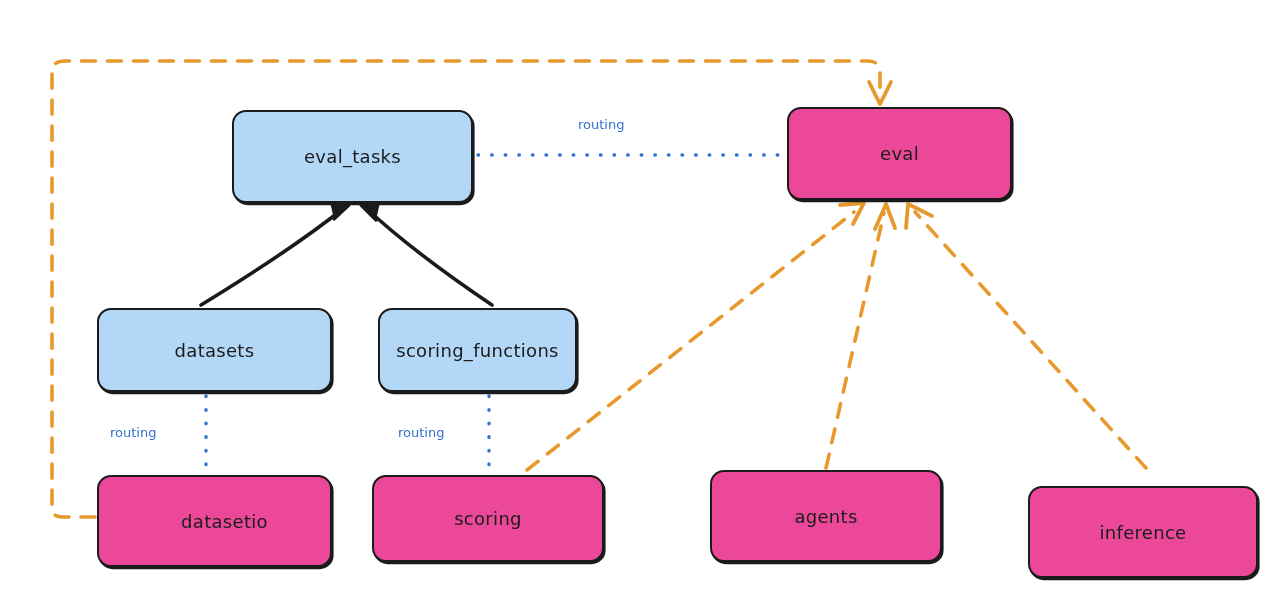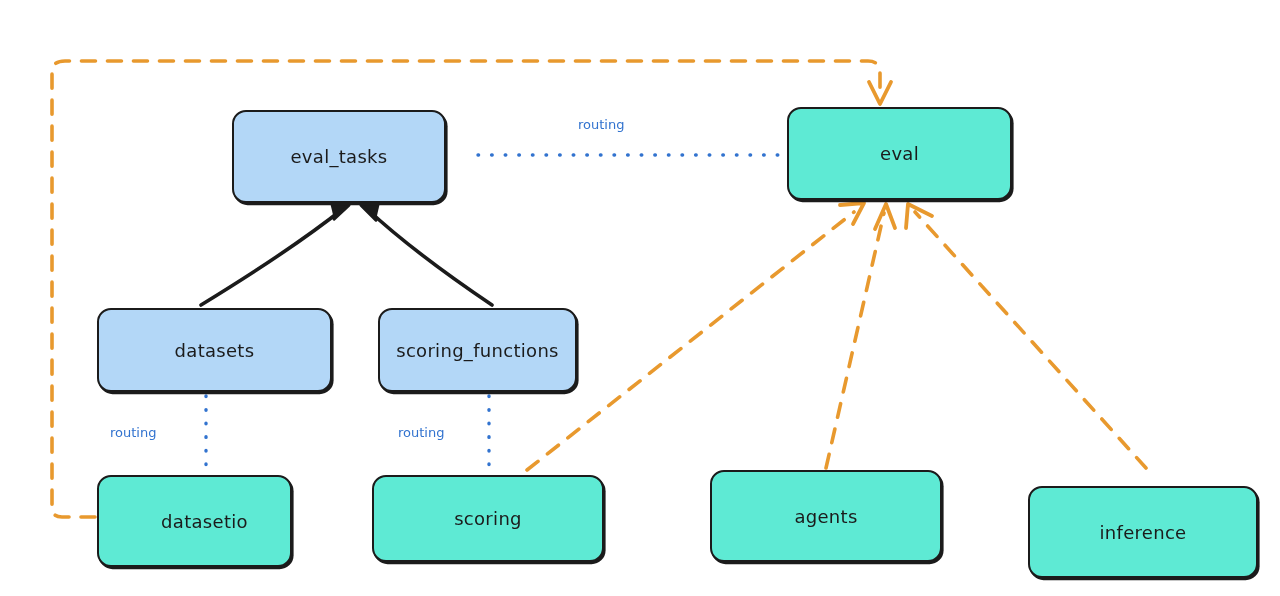--- a/index.html
+++ b/index.html
@@ -27,21 +27,21 @@
     position: absolute;
     box-sizing: border-box;
     display: flex;
     align-items: center;
     justify-content: center;
     border: 2.6px solid #1b1b1b;
     border-radius: 14px;
     box-shadow: 1.6px 2.2px 0 0 #1b1b1b;
   }
   .node.blue  { background: #b3d7f7; }
-  .node.green { background: #5eead4; }
+  .node.green { background: #ec4899; }
   .node-label {
     font-family: "DejaVu Sans", sans-serif;
     font-size: 18px;
     color: #1b1b1b;
     letter-spacing: 0.3px;
     white-space: nowrap;
     user-select: none;
   }
   .edge-label {
     position: absolute;
@@ -95,37 +95,37 @@
       <path d="M 826 468 L 884 213" fill="none" stroke="#e8992e" stroke-width="3.6" stroke-linecap="round" stroke-dasharray="14 12"></path>
       <path d="M 875 229 L 886 204 L 895 228" fill="none" stroke="#e8992e" stroke-width="3.8" stroke-linejoin="round" stroke-linecap="round"></path>
     </g>
 
     <g>
       <path d="M 1146 468 L 915 212" fill="none" stroke="#e8992e" stroke-width="3.6" stroke-linecap="round" stroke-dasharray="14 12"></path>
       <path d="M 906 228 L 908 204 L 932 216" fill="none" stroke="#e8992e" stroke-width="3.8" stroke-linejoin="round" stroke-linecap="round"></path>
     </g>
   </svg>
 
-  <div class="node blue" style="left:232px; top:110px; width:214px; height:93px;">
+  <div class="node blue" style="left:232px; top:110px; width:241px; height:93px;">
     <span class="node-label">eval_tasks</span>
   </div>
 
   <div class="node green" style="left:787px; top:107px; width:225px; height:93px;">
     <span class="node-label">eval</span>
   </div>
 
   <div class="node blue" style="left:97px; top:308px; width:235px; height:84px;align-items:center;">
     <span class="node-label">datasets</span>
   </div>
 
   <div class="node blue" style="left:378px; top:308px; width:199px; height:84px;">
     <span class="node-label">scoring_functions</span>
   </div>
 
-  <div class="node green" style="left:97px; top:475px; width:195px; height:92px;padding-left:20px;">
+  <div class="node green" style="left:97px; top:475px; width:235px; height:92px;padding-left:20px;">
     <span class="node-label">datasetio</span>
   </div>
 
   <div class="node green" style="left:372px; top:475px; width:232px; height:87px;">
     <span class="node-label">scoring</span>
   </div>
 
   <div class="node green" style="left:710px; top:470px; width:232px; height:92px;align-items:center;">
     <span class="node-label">agents</span>
   </div>

